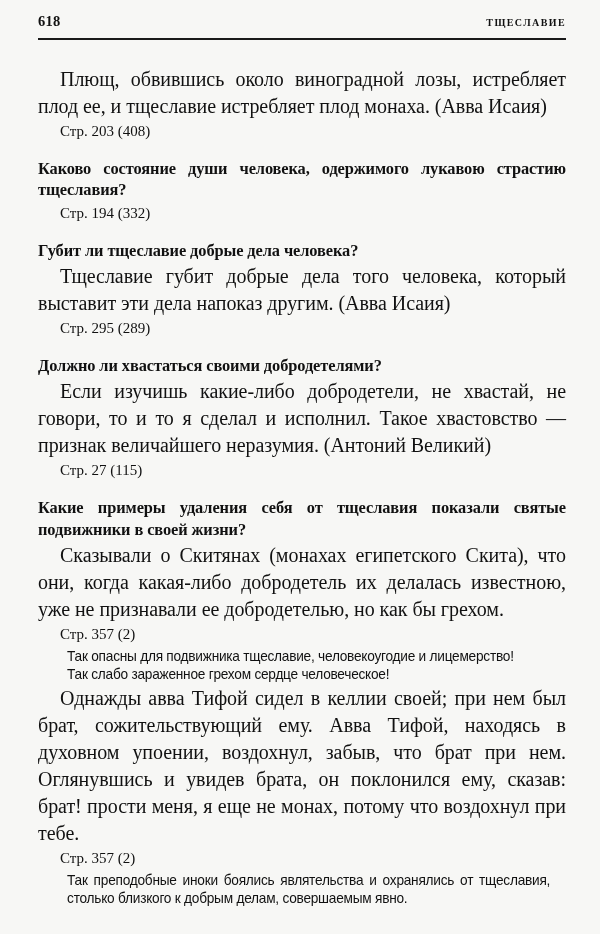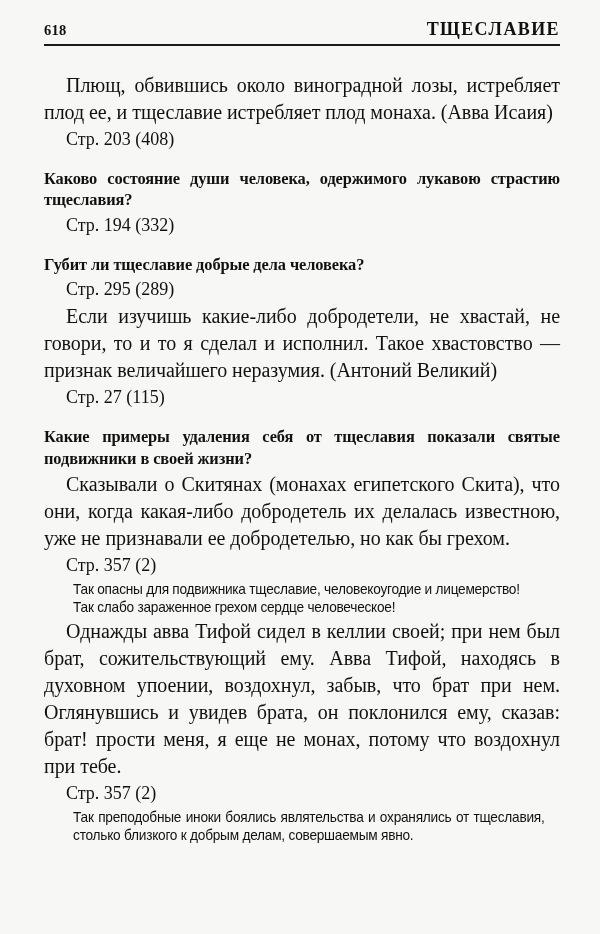--- a/index.html
+++ b/index.html
@@ -16,21 +16,21 @@
     overflow: hidden;
     position: relative;
     -webkit-font-smoothing: antialiased;
   }
 
   .page {
     position: relative;
     width: 600px;
     height: 934px;
     box-sizing: border-box;
-    padding: 6px;
+    padding: 0;
   }
 
   
   .running-head {
     position: relative;
     margin: 0 34px 0 38px;
     padding-top: 14px;
     height: 34px;
     box-sizing: border-box;
   }
@@ -43,21 +43,21 @@
   .folio {
     font-family: "Liberation Serif", "DejaVu Serif", serif;
     font-weight: 700;
     font-size: 14.5px;
     letter-spacing: 0.2px;
     line-height: 1;
   }
   .chapter-title {
     font-family: "Liberation Serif", "DejaVu Serif", serif;
     font-weight: 700;
-    font-size: 18px;
+    font-size: 10px;
     letter-spacing: 1.4px;
     line-height: 1;
   }
   .head-rule {
     margin: 4px 34px 0 38px;
     height: 2px;
     background: #1a1a1a;
     border: 0;
   }
 
@@ -89,21 +89,21 @@
     text-align: justify;
     text-justify: inter-word;
     text-indent: 22px;
     margin: 2px 0 0 0;
     letter-spacing: -0.05px;
   }
 
   
   .citation {
     font-family: "Liberation Serif", "DejaVu Serif", serif;
-    font-size: 18px;
+    font-size: 15px;
     line-height: 1.345;
     text-align: left;
     text-indent: 22px;
     margin: 1px 0 0 0;
   }
 
   
   .commentary {
     font-family: "Liberation Sans", "DejaVu Sans", sans-serif;
     font-size: 14.1px;
@@ -134,22 +134,24 @@
 
   <div class="column">
 
     <p class="quote block">Плющ, обвившись около виноградной лозы, истребляет плод ее, и тщеславие истребляет плод монаха. (Авва Исаия)</p>
     <p class="citation block">Стр. 203 (408)</p>
 
     <p class="question block">Каково состояние души человека, одержимого лукавою страстию тщеславия?</p>
     <p class="citation block">Стр. 194 (332)</p>
 
     <p class="question block">Губит ли тщеславие добрые дела человека?</p>
+    <p class="quote block">Тщеславие губит добрые дела того человека, который выставит эти дела напоказ другим. (Авва Исаия)</p>
     <p class="citation block">Стр. 295 (289)</p>
 
+    <p class="question block">Должно ли хвастаться своими добродетелями?</p>
     <p class="quote block">Если изучишь какие-либо добродетели, не хвастай, не говори, то и то я сделал и исполнил. Такое хвастовство — признак величайшего неразумия. (Антоний Великий)</p>
     <p class="citation block">Стр. 27 (115)</p>
 
     <p class="question block">Какие примеры удаления себя от тщеславия показали святые подвижники в своей жизни?</p>
     <p class="quote block">Сказывали о Скитянах (монахах египетского Скита), что они, когда какая-либо добродетель их делалась известною, уже не признавали ее добродетелью, но как бы грехом.</p>
     <p class="citation block">Стр. 357 (2)</p>
 
     <div class="commentary block">
       <span class="cline">Так опасны для подвижника тщеславие, человекоугодие и лицемерство!</span>
       <span class="cline">Так слабо зараженное грехом сердце человеческое!</span>

